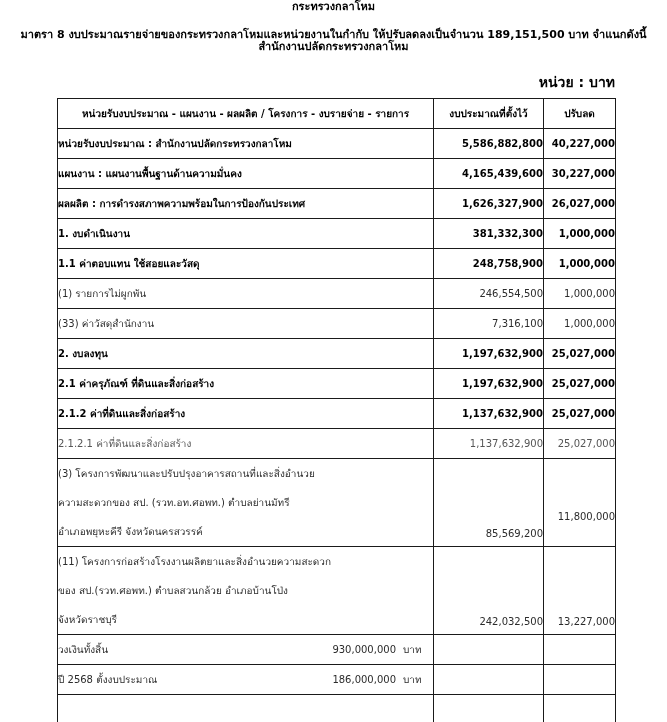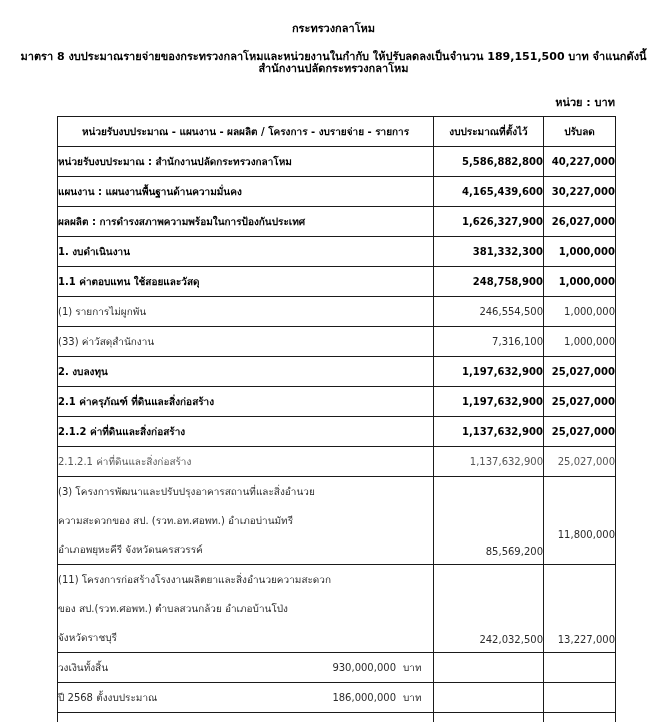--- a/index.html
+++ b/index.html
@@ -17,39 +17,39 @@
   }
   .page {
     position: relative;
     width: 667px;
     height: 722px;
     box-sizing: border-box;
   }
 
   
   .doc-head {
-    padding-top: 23px;
+    padding-top: 1px;
     text-align: center;
   }
   .doc-head .line {
     font-size: 11px;
     font-weight: 700;
     line-height: 1.1;
     margin: 0;
   }
   .doc-head .line.ministry   { margin-bottom: 16px; }
   .doc-head .line.section    { font-weight: 700; }
   .doc-head .line.office     { margin-bottom: 0; }
 
   
   .unit-note {
     margin-top: 18px;
     padding-right: 52px;
     text-align: right;
-    font-size: 11px;
+    font-size: 14px;
     font-weight: 700;
   }
 
   
   .table-wrap {
     margin: 5px 0 0 57px;
     width: 558px;
   }
   table.budget {
     border-collapse: collapse;
@@ -228,21 +228,21 @@
             <td class="num w-bold">25,027,000</td>
           </tr>
           <tr>
             <td class="desc ind-3 w-light">2.1.2.1 ค่าที่ดินและสิ่งก่อสร้าง</td>
             <td class="num w-light">1,137,632,900</td>
             <td class="num w-light">25,027,000</td>
           </tr>
           <tr>
             <td class="desc ind-4 w-normal multiline">
               <span class="ml-row">(3) โครงการพัฒนาและปรับปรุงอาคารสถานที่และสิ่งอำนวย</span>
-              <span class="ml-row">ความสะดวกของ สป. (รวท.อท.ศอพท.) อำเภอบ่านมัทรี</span>
+              <span class="ml-row">ความสะดวกของ สป. (รวท.อท.ศอพท.) ตำบลย่านมัทรี</span>
               <span class="ml-row">อำเภอพยุหะคีรี จังหวัดนครสวรรค์</span>
             </td>
             <td class="num w-normal" style="vertical-align: bottom; padding-bottom: 7px;">85,569,200</td>
             <td class="num w-normal" style="vertical-align: bottom; padding-bottom: 24px;">11,800,000</td>
           </tr>
           <tr>
             <td class="desc ind-4 w-normal multiline">
               <span class="ml-row">(11) โครงการก่อสร้างโรงงานผลิตยาและสิ่งอำนวยความสะดวก</span>
               <span class="ml-row">ของ สป.(รวท.ศอพท.) ตำบลสวนกล้วย อำเภอบ้านโป่ง</span>
               <span class="ml-row">จังหวัดราชบุรี</span>

